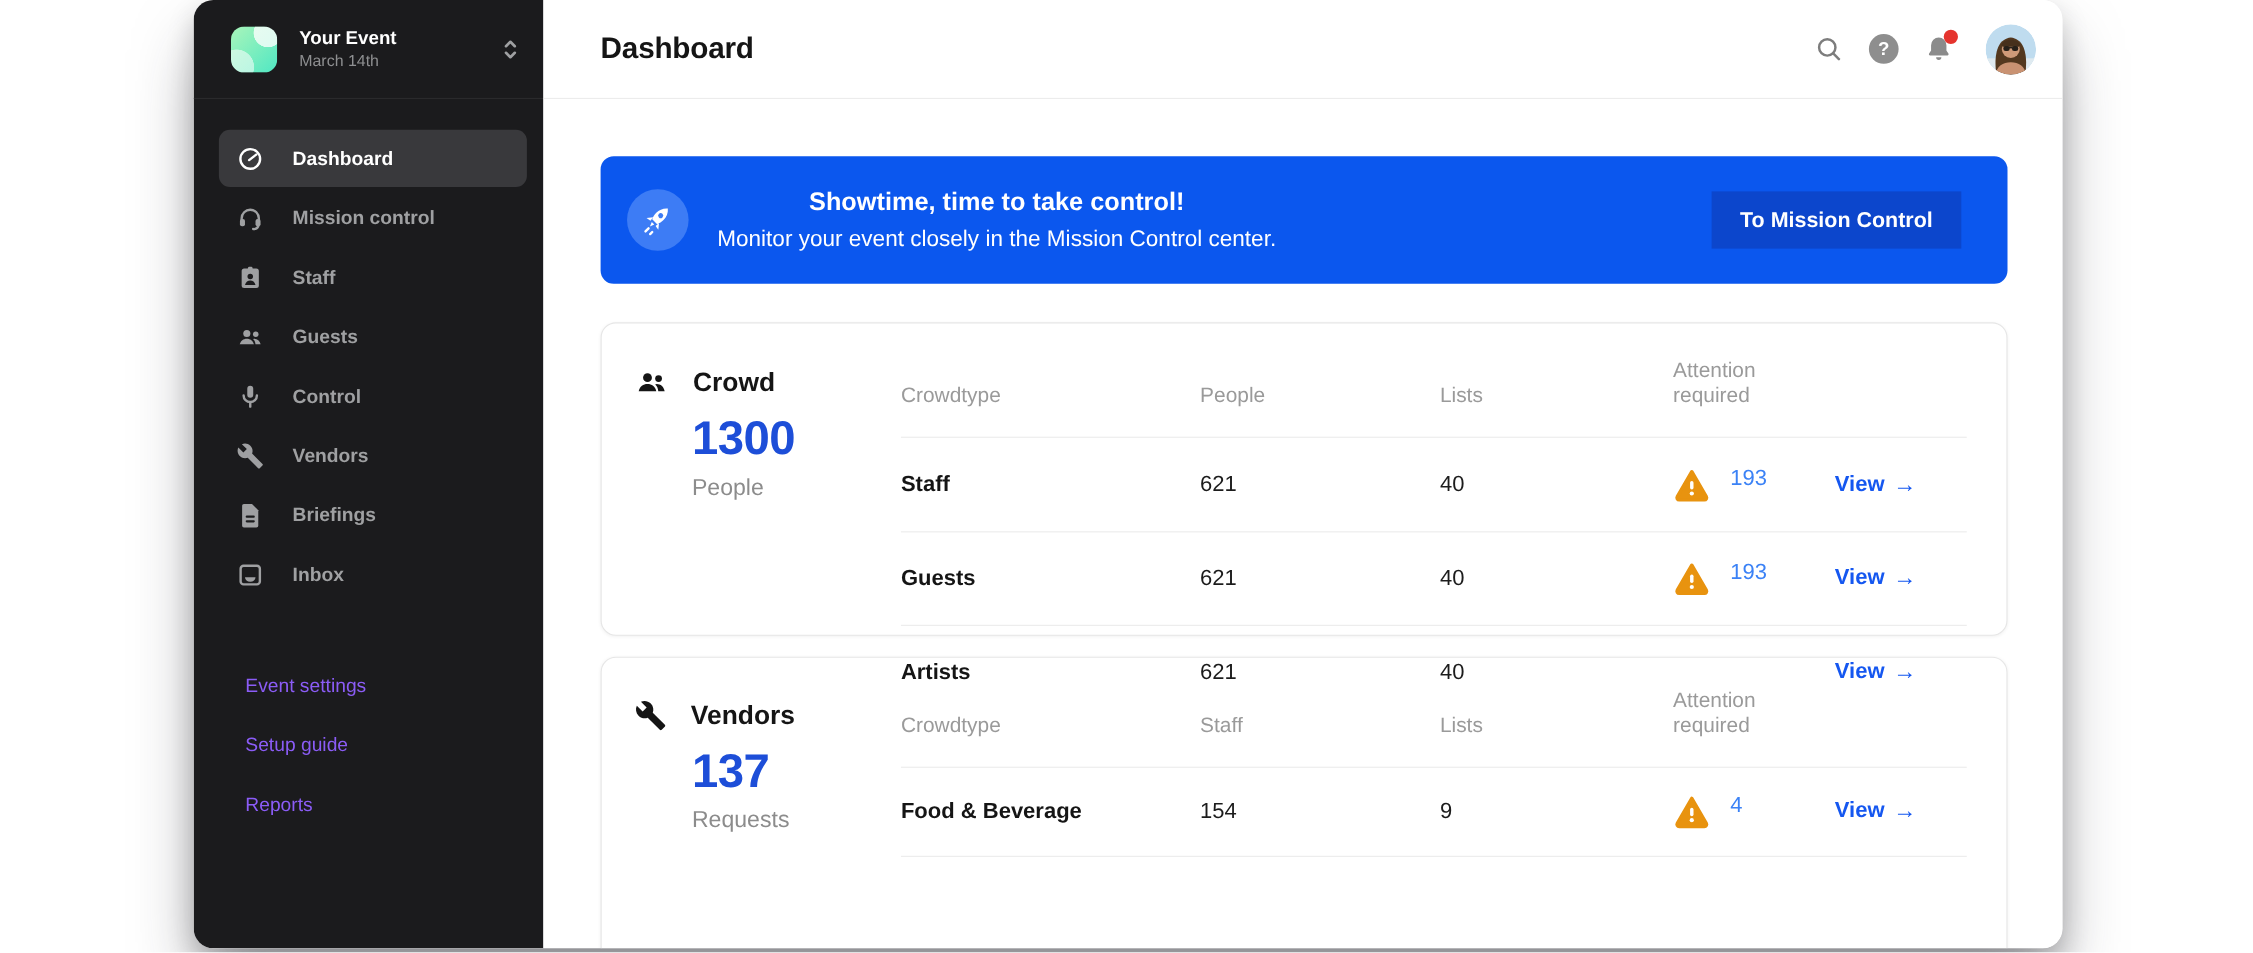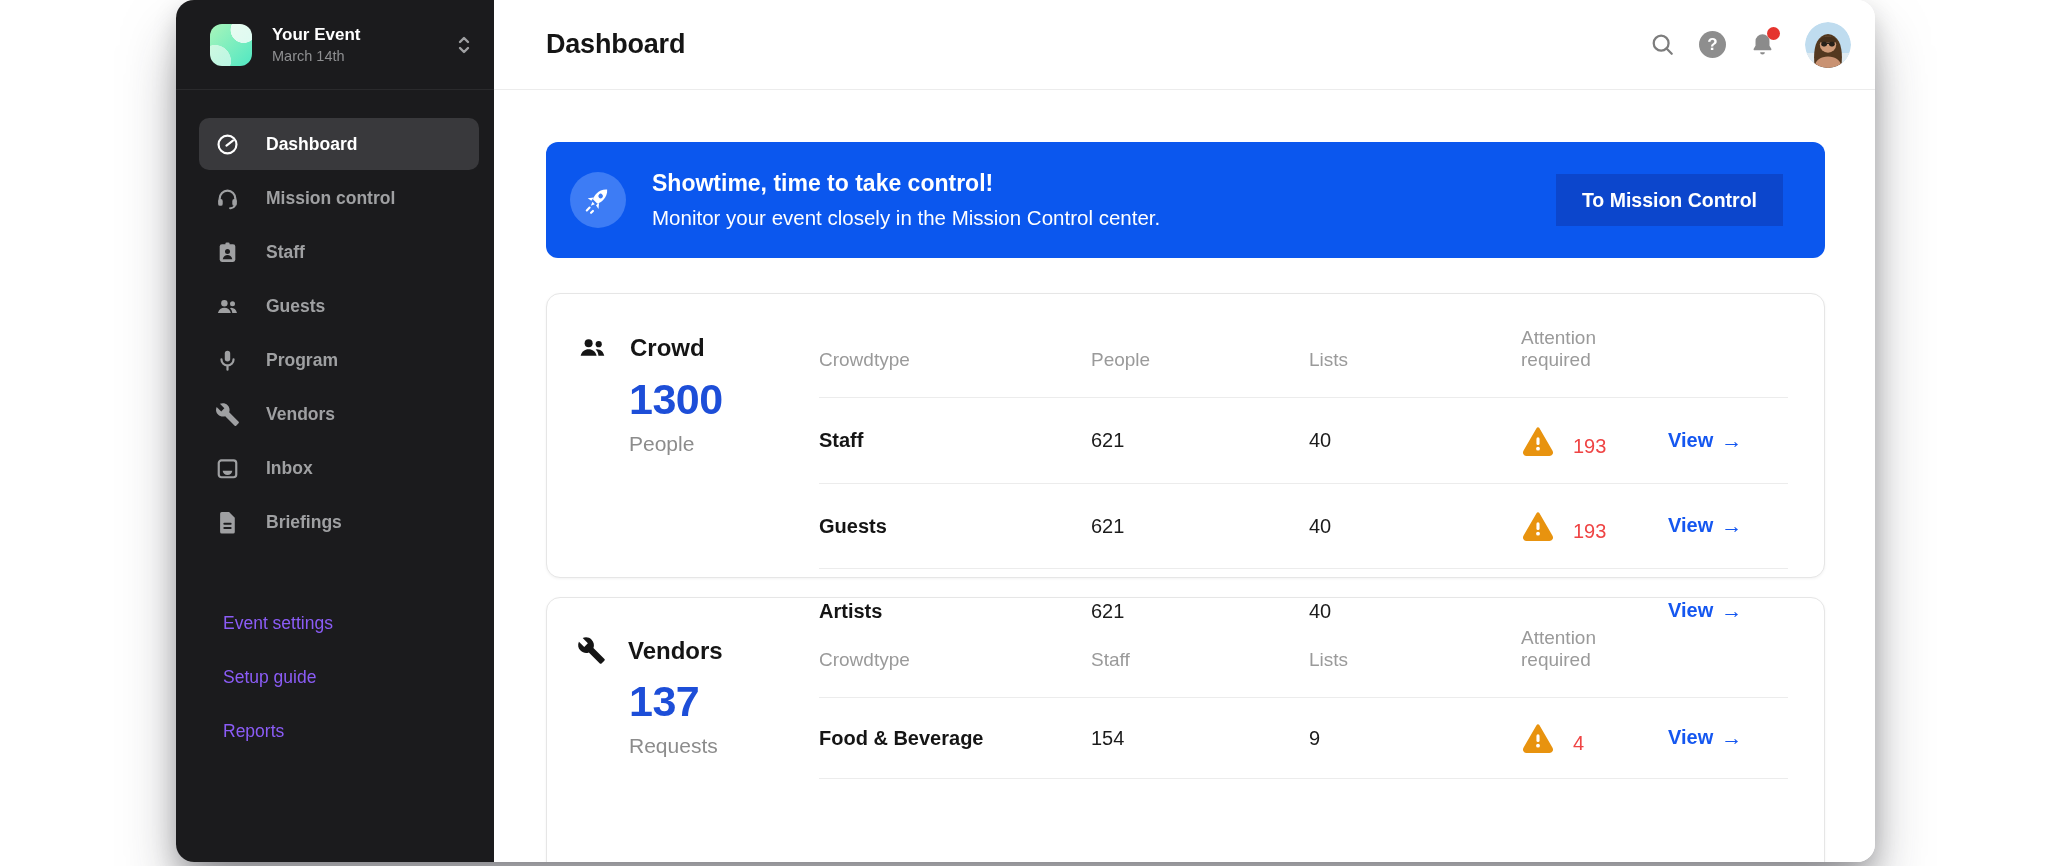--- a/index.html
+++ b/index.html
@@ -44,21 +44,21 @@
   .help-circle { width:27px; height:27px; border-radius:50%; background:#8e8e8e; color:#fff; font-size:17px; font-weight:700; display:flex; align-items:center; justify-content:center; }
   .notif-dot { position:absolute; top:-4px; right:-4px; width:13px; height:13px; border-radius:50%; background:#e5342e; }
   .avatar { width:46px; height:46px; border-radius:50%; overflow:hidden; margin-left:6px; cursor:pointer; flex:0 0 46px; }
 
   .content { padding:52px 50px 0 52px; overflow:hidden; }
 
   
   .banner { height:116px; border-radius:12px; background:#0b57ee; display:flex; align-items:center; padding:0 42px 0 24px; color:#fff; margin-bottom:35px; }
   .rocket-badge { width:56px; height:56px; border-radius:50%; background:#3d7cf5; flex:0 0 56px; display:flex; align-items:center; justify-content:center; margin-right:26px; }
   .banner-text { display:flex; flex-direction:column; gap:9px; }
-  .banner-title { font-size:23px; font-weight:700; }
+  .banner-title { font-size:23px; font-weight:700;text-align:center; }
   .banner-sub { font-size:20.5px; font-weight:400; }
   .banner-btn { margin-left:auto; height:52px; padding:0 26px; border:none; border-radius:0; background:#0c46cc; color:#fff; font-family:inherit; font-size:19.5px; font-weight:700; cursor:pointer; }
 
   
   .card { background:#fff; border:1px solid #e6e6e6; border-radius:14px; box-shadow:0 1px 3px rgba(0,0,0,.05); display:flex; margin-bottom:19px; }
   .card.crowd { height:285px; }
   .card.vendors { height:330px; }
   .summary { flex:0 0 272px; padding:38px 0 0 30px; }
   .summary-head { display:flex; align-items:center; gap:22px; }
   .card-title { font-size:24px; font-weight:700; color:#151515; }
@@ -69,21 +69,21 @@
   .grid-row { display:grid; grid-template-columns:272px 218px 212px 1fr 120px; align-items:center; }
   .thead { height:104px; align-items:end; padding-bottom:26px; border-bottom:1px solid #ececec; }
   .vendors .thead { height:100px; }
   .th { font-size:19px; color:#9a9a9a; font-weight:400; }
   .trow { height:85px; }
   .vendors .trow { height:80px; }
   .trow + .trow { border-top:1px solid #ececec; }
   .row-stub { border-top:1px solid #ececec; height:20px; }
   .cell-type { font-size:20px; font-weight:700; color:#151515; }
   .cell-num { font-size:20px; color:#1c1c1c; }
-  .cell-att { display:flex; align-items:flex-end; gap:18px; font-size:20px; color:#ef4444; }
+  .cell-att { display:flex; align-items:flex-start; gap:18px; font-size:20px; color:#3b82f6; }
   .view-link { font-size:20px; font-weight:700; color:#1557f0; text-decoration:none; display:flex; align-items:flex-start; gap:8px; cursor:pointer; }
   .view-arrow { font-weight:400; font-size:21px; }
 
   svg { display:block; }
 </style>
 </head>
 <body>
 
 <div class="page">
   <div class="window">
@@ -147,48 +147,48 @@
           <span>Guests</span>
         </div>
         <div class="nav-item">
           <span class="nicon">
             <svg width="25" height="25" viewBox="0 0 24 24">
                 <rect x="9.4" y="2.6" width="5.2" height="10.4" rx="2.6" fill="currentColor"></rect>
                 <path d="M6.2 11a5.8 5.8 0 0 0 11.6 0" fill="none" stroke="currentColor" stroke-width="2.1" stroke-linecap="round"></path>
                 <line x1="12" y1="17" x2="12" y2="20.8" stroke="currentColor" stroke-width="2.1" stroke-linecap="round"></line>
               </svg>
           </span>
-          <span>Program</span>
+          <span>Control</span>
         </div>
         <div class="nav-item">
           <span class="nicon">
             <svg width="25" height="25" viewBox="0 0 24 24" fill="currentColor">
                 <path d="M22.7 19l-9.1-9.1c.9-2.3.4-5-1.5-6.9-2-2-5-2.4-7.4-1.3L9 6 6 9 1.6 4.7C.4 7.1.9 10.1 2.9 12.1c1.9 1.9 4.6 2.4 6.9 1.5l9.1 9.1c.4.4 1 .4 1.4 0l2.3-2.3c.5-.4.5-1.1.1-1.4z"></path>
               </svg>
           </span>
           <span>Vendors</span>
-        </div>
-        <div class="nav-item">
-          <span class="nicon">
-            <svg width="25" height="25" viewBox="0 0 24 24">
-                <rect x="3.6" y="4.2" width="16.8" height="16.2" rx="2.6" fill="none" stroke="currentColor" stroke-width="2.1"></rect>
-                <path d="M7.4 14.2a4.6 4 0 0 0 9.2 0z" fill="currentColor"></path>
-              </svg>
-          </span>
-          <span>Inbox</span>
         </div>
         <div class="nav-item">
           <span class="nicon">
             <svg width="25" height="25" viewBox="0 0 24 24">
                 <path d="M6.5 2h7l5.5 5.5V21a1.6 1.6 0 0 1-1.6 1.6H6.5A1.6 1.6 0 0 1 4.9 21V3.6A1.6 1.6 0 0 1 6.5 2z" fill="currentColor"></path>
                 <rect x="8" y="12.2" width="8" height="2" rx="1" fill="#1b1b1d"></rect>
                 <rect x="8" y="16.2" width="8" height="2" rx="1" fill="#1b1b1d"></rect>
               </svg>
           </span>
           <span>Briefings</span>
+        </div>
+        <div class="nav-item">
+          <span class="nicon">
+            <svg width="25" height="25" viewBox="0 0 24 24">
+                <rect x="3.6" y="4.2" width="16.8" height="16.2" rx="2.6" fill="none" stroke="currentColor" stroke-width="2.1"></rect>
+                <path d="M7.4 14.2a4.6 4 0 0 0 9.2 0z" fill="currentColor"></path>
+              </svg>
+          </span>
+          <span>Inbox</span>
         </div>
       </nav>
 
       <div class="side-links">
         <div class="side-link">Event settings</div>
         <div class="side-link">Setup guide</div>
         <div class="side-link">Reports</div>
       </div>
     </aside>
 

